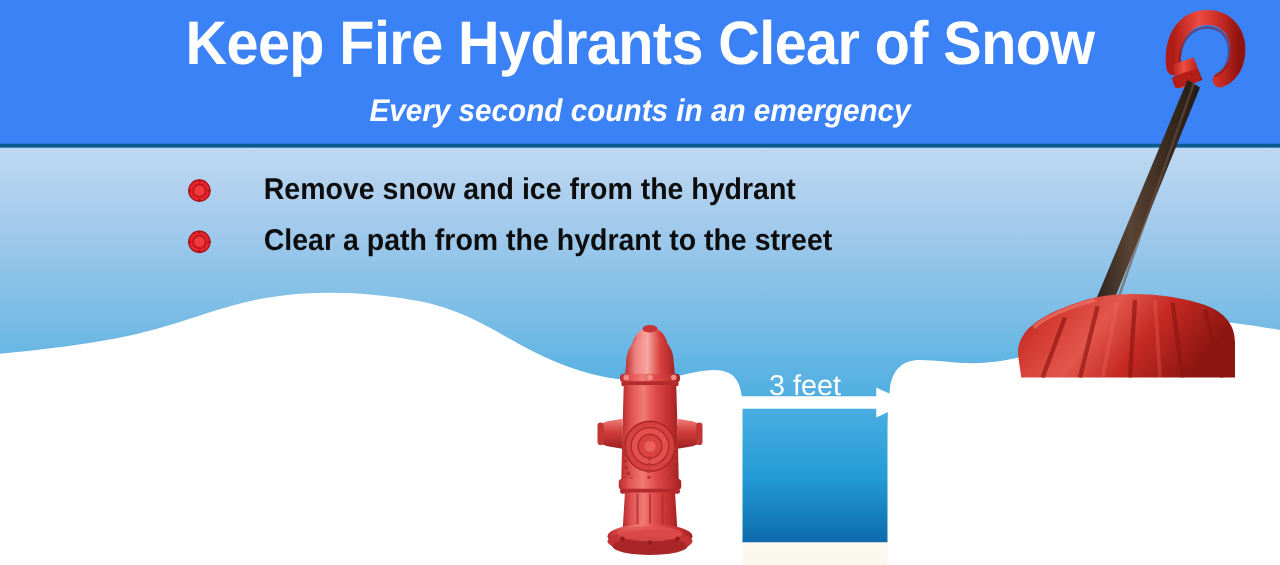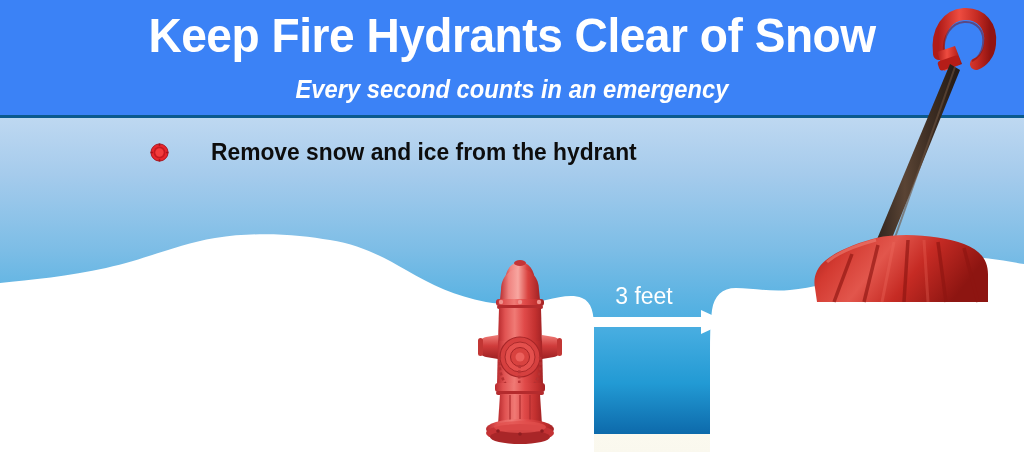--- a/index.html
+++ b/index.html
@@ -68,21 +68,21 @@
     transform:scaleX(0.95);transform-origin:left center;
     white-space:nowrap;
   }
 
   
   .snow{position:absolute;left:0;top:118px;width:1024px;height:334px;z-index:3;}
 
   
   .dim{position:absolute;z-index:4;}
   .dim-label{
-    position:absolute;width:100%;text-align:center;top:0;
+    position:absolute;width:100%;text-align:center;top:12px;
     color:#ffffff;
     font-family:"Liberation Sans", sans-serif;
     font-weight:normal;font-size:23px;line-height:27px;
     white-space:nowrap;
   }
   .dim-arrow{position:absolute;top:27px;left:0;}
   .dim-left{left:285px;top:283px;width:166px;height:50px;}
   .dim-right{left:561px;top:283px;width:166px;height:50px;}
 
   
@@ -274,18 +274,28 @@
         <circle cx="10" cy="10" r="9" fill="#e8252b"></circle>
         <circle cx="10" cy="10" r="9" fill="none" stroke="#a4121a" stroke-width="1"></circle>
         <circle cx="10" cy="10" r="6.2" fill="#c41a20"></circle>
         <circle cx="10" cy="10" r="4.4" fill="#f23c3c"></circle>
         <path d="M10,0.6 L10,3 M10,17 L10,19.4 M0.6,10 L3,10 M17,10 L19.4,10" stroke="#a4121a" stroke-width="1.6"></path>
       </svg>
       <span class="bullet-text">Remove snow and ice from the hydrant</span>
     </div>
 
 
+    <div class="bullet-row">
+      <svg class="bullet-icon" viewBox="0 0 20 20">
+        <circle cx="10" cy="10" r="9" fill="#e8252b"></circle>
+        <circle cx="10" cy="10" r="9" fill="none" stroke="#a4121a" stroke-width="1"></circle>
+        <circle cx="10" cy="10" r="6.2" fill="#c41a20"></circle>
+        <circle cx="10" cy="10" r="4.4" fill="#f23c3c"></circle>
+        <path d="M10,0.6 L10,3 M10,17 L10,19.4 M0.6,10 L3,10 M17,10 L19.4,10" stroke="#a4121a" stroke-width="1.6"></path>
+      </svg>
+      <span class="bullet-text">Clear a path from the hydrant to the street</span>
+    </div>
 
   </div>
 
   <div class="bottom-strip"></div>
 
 </div>
 
 </body></html>

